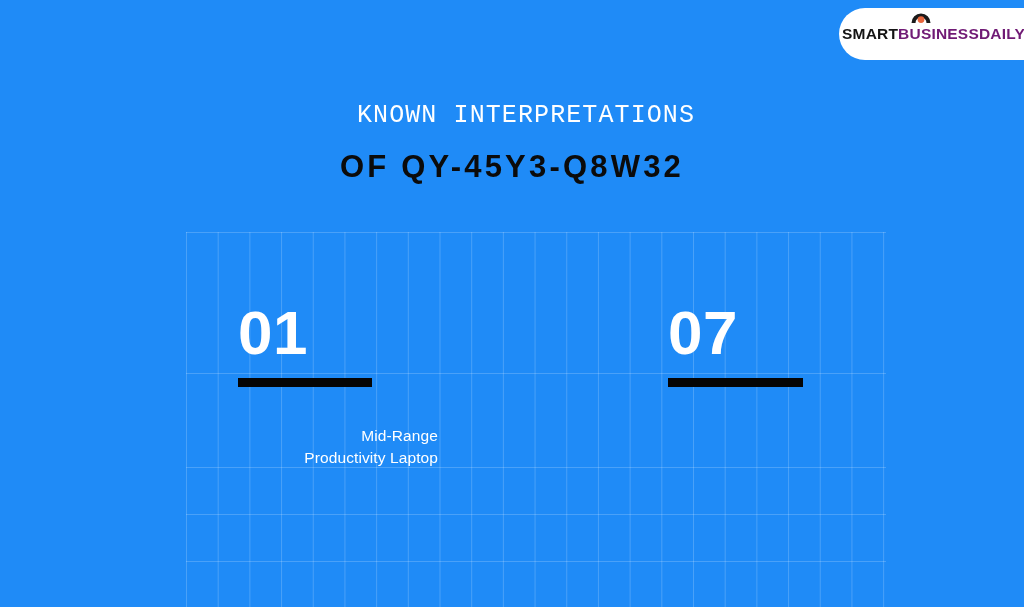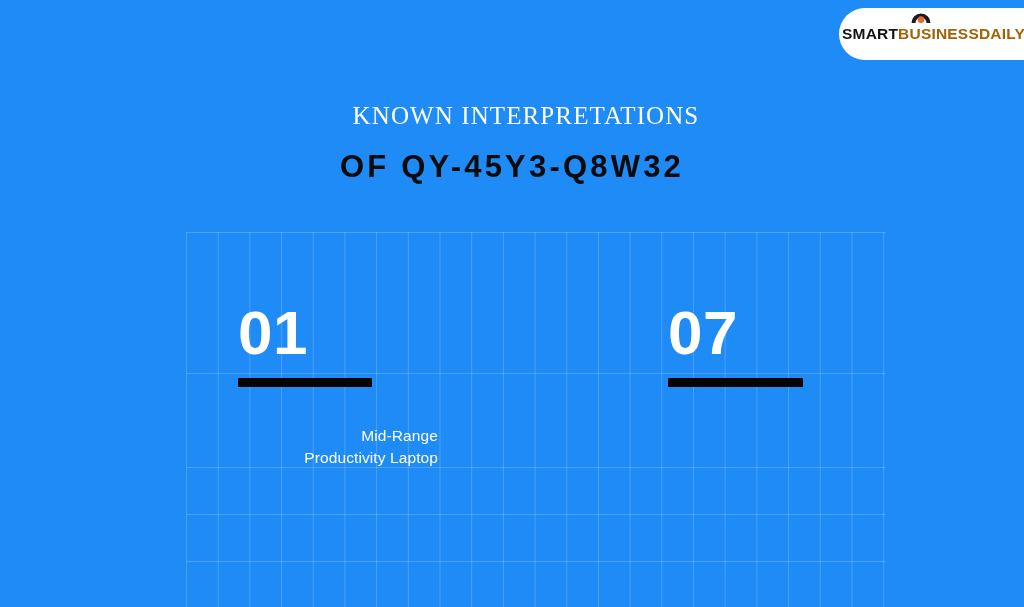--- a/index.html
+++ b/index.html
@@ -67,33 +67,33 @@
     font-weight: bold;
     font-size: 15.5px;
     letter-spacing: 0.2px;
     color: #141414;
   }
   .logo-word-b {
     font-family: "Liberation Sans", sans-serif;
     font-weight: bold;
     font-size: 15.5px;
     letter-spacing: 0.2px;
-    color: #a16207;
+    color: #701a75;
   }
 
   
   .heading-block {
     position: absolute;
     left: 0;
     top: 103px;
     width: 1024px;
     text-align: center;
   }
   .heading-line-1 {
-    font-family: Liberation Serif, serif;
+    font-family: Liberation Mono, monospace;
     font-size: 25px;
     letter-spacing: 1.1px;
     color: #ffffff;
     line-height: 1;
     padding-left: 28px;
   }
   .heading-line-2 {
     margin-top: 23px;
     font-family: "Liberation Sans", sans-serif;
     font-weight: bold;

